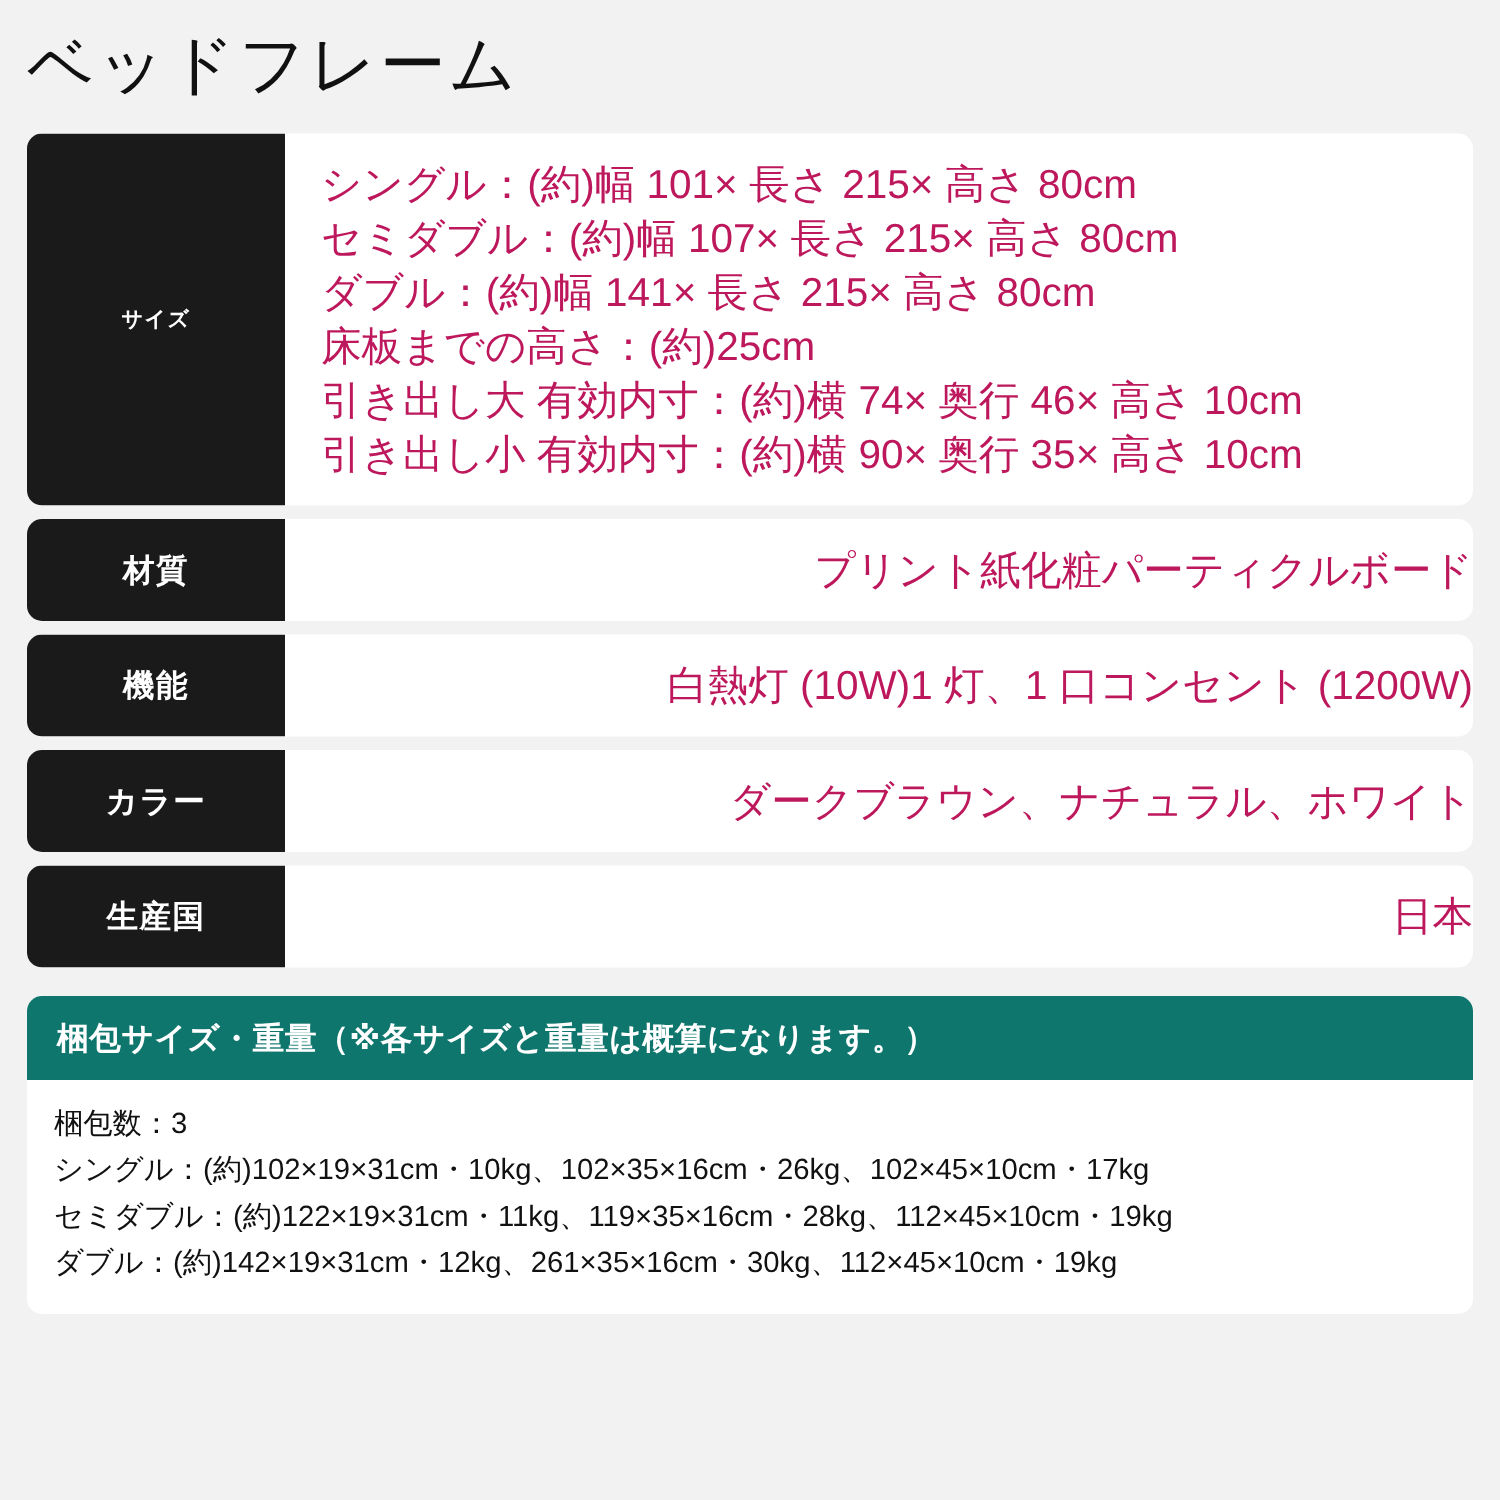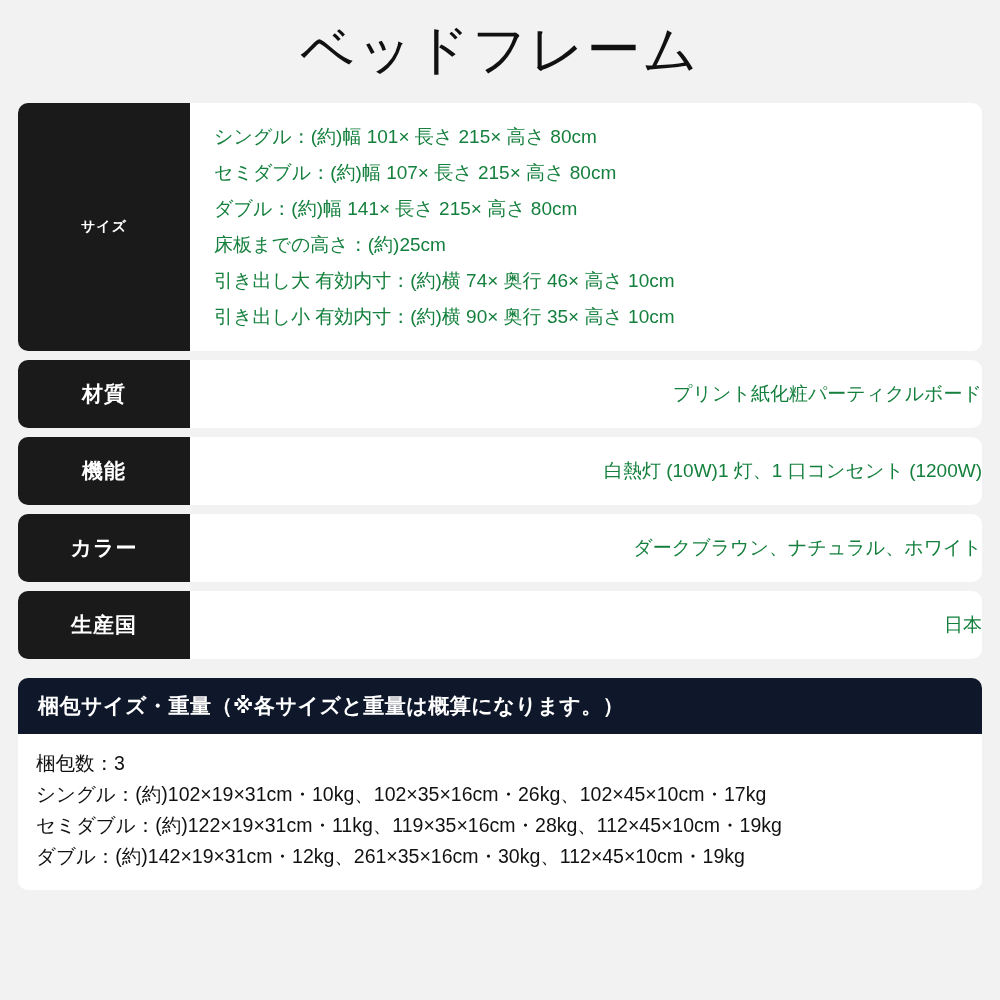--- a/index.html
+++ b/index.html
@@ -15,22 +15,21 @@
     -webkit-font-smoothing: antialiased;
   }
   .page {
     width: 1000px;
     height: 1000px;
     box-sizing: border-box;
     padding: 0 18px;
     position: relative;
   }
   .title {
-    text-align: center;
-    font-size: 54px;
+    font-size: 44px;
     font-weight: 400;
     letter-spacing: 2px;
     padding-top: 14px;
     padding-bottom: 16px;
     color: #111;
   }
   .spec-row {
     display: flex;
     align-items: stretch;
     background: #ffffff;
@@ -54,23 +53,23 @@
   }
   .spec-value {
     flex: 1 1 auto;
     padding: 14px 0 14px 24px;
     box-sizing: border-box;
     display: flex;
     flex-direction: column;
     justify-content: center;
   }
   .spec-value .line {
-    font-size: 19px;
+    font-size: 27px;
     line-height: 36px;
-    color: #15803d;
+    color: #be185d;
     white-space: nowrap;
   }
   .row-size .spec-value {
     padding-top: 16px;
     padding-bottom: 16px;
   }
   .row-single .spec-value {
     padding-top: 16px;
     padding-bottom: 16px;
     text-align: right;
@@ -78,21 +77,21 @@
   .row-single .spec-label {
     font-size: 21px;
   }
   .packing {
     margin-top: 19px;
     background: #ffffff;
     border-radius: 10px;
     overflow: hidden;
   }
   .packing-header {
-    background: #0f172a;
+    background: #0f766e;
     color: #ffffff;
     font-size: 21px;
     font-weight: 700;
     letter-spacing: 0.5px;
     padding: 14px 0 14px 20px;
   }
   .packing-body {
     padding: 14px 0 18px 18px;
   }
   .packing-body .line {

